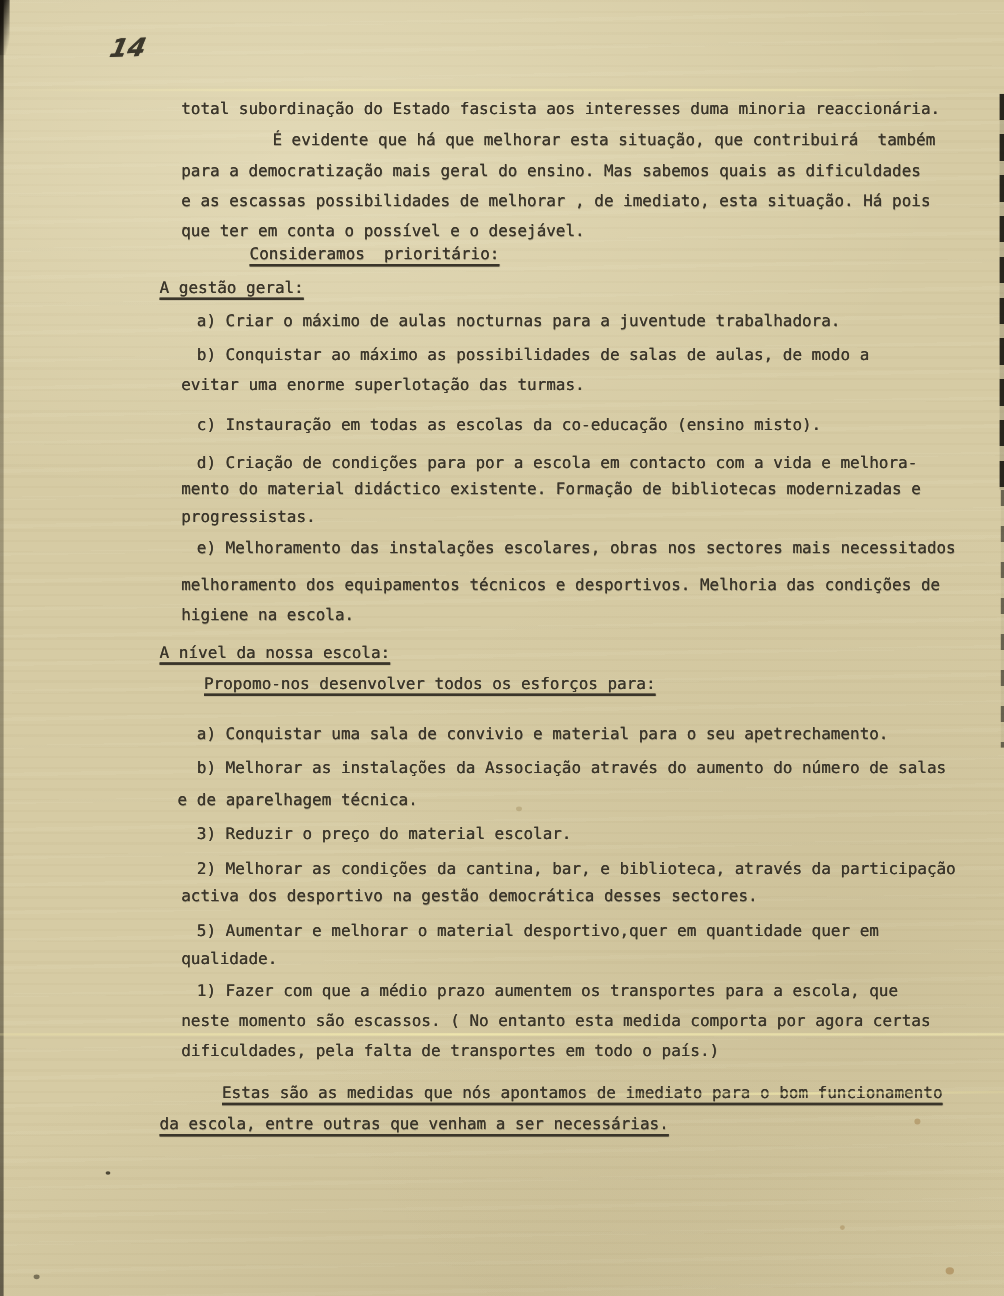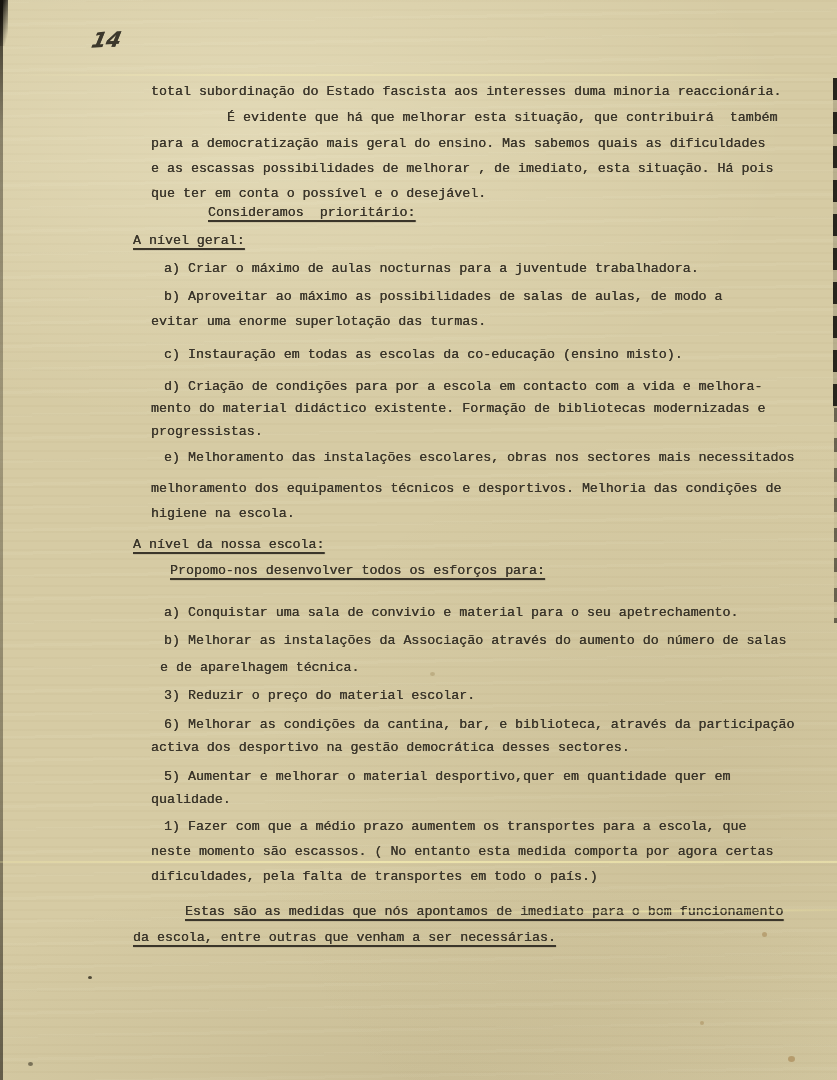--- a/index.html
+++ b/index.html
@@ -28,21 +28,20 @@
 
   
   .line {
     position: absolute;
     white-space: pre;
     font-size: 13.3px;
     line-height: 16px;
     letter-spacing: 0px;
     color: #3a352a;
     text-shadow: 0 0 0.5px rgba(58,53,42,0.85), 0.3px 0.3px 0.4px rgba(58,53,42,0.35);
-    font-family: Liberation Mono, monospace;
   }
   .line.underlined {
     text-decoration: underline;
     text-decoration-thickness: 1.6px;
     text-underline-offset: 3.5px;
   }
 
   
   .page-number {
     position: absolute;
@@ -114,38 +113,38 @@
 
   <div class="page-number">14</div>
 
   <div>
       <div class="line" style="left: 151px; top: 84px;">total subordinação do Estado fascista aos interesses duma minoria reaccionária.</div>
       <div class="line" style="left: 227px; top: 110px;">É evidente que há que melhorar esta situação, que contribuirá  também</div>
       <div class="line" style="left: 151px; top: 136px;">para a democratização mais geral do ensino. Mas sabemos quais as dificuldades</div>
       <div class="line" style="left: 151px; top: 161px;">e as escassas possibilidades de melhorar , de imediato, esta situação. Há pois</div>
       <div class="line" style="left: 151px; top: 186px;">que ter em conta o possível e o desejável.</div>
       <div class="line underlined" style="left: 208px; top: 205px;">Consideramos  prioritário:</div>
-      <div class="line underlined" style="left: 133px; top: 233px;">A nível geral:</div>
+      <div class="line underlined" style="left: 133px; top: 233px;">A gestão geral:</div>
       <div class="line" style="left: 164px; top: 261px;">a) Criar o máximo de aulas nocturnas para a juventude trabalhadora.</div>
-      <div class="line" style="left: 164px; top: 289px;">b) Aproveitar ao máximo as possibilidades de salas de aulas, de modo a</div>
+      <div class="line" style="left: 164px; top: 289px;">b) Conquistar ao máximo as possibilidades de salas de aulas, de modo a</div>
       <div class="line" style="left: 151px; top: 314px;">evitar uma enorme superlotação das turmas.</div>
       <div class="line" style="left: 164px; top: 347px;">c) Instauração em todas as escolas da co-educação (ensino misto).</div>
       <div class="line" style="left: 164px; top: 379px;">d) Criação de condições para por a escola em contacto com a vida e melhora-</div>
       <div class="line" style="left: 151px; top: 401px;">mento do material didáctico existente. Formação de bibliotecas modernizadas e</div>
       <div class="line" style="left: 151px; top: 424px;">progressistas.</div>
       <div class="line" style="left: 164px; top: 450px;">e) Melhoramento das instalações escolares, obras nos sectores mais necessitados</div>
       <div class="line" style="left: 151px; top: 481px;">melhoramento dos equipamentos técnicos e desportivos. Melhoria das condições de</div>
       <div class="line" style="left: 151px; top: 496px; margin-top: 10px;">higiene na escola.</div>
       <div class="line underlined" style="left: 133px; top: 537px;">A nível da nossa escola:</div>
       <div class="line underlined" style="left: 170px; top: 563px;">Propomo-nos desenvolver todos os esforços para:</div>
       <div class="line" style="left: 164px; top: 605px;">a) Conquistar uma sala de convivio e material para o seu apetrechamento.</div>
       <div class="line" style="left: 164px; top: 633px;">b) Melhorar as instalações da Associação através do aumento do número de salas</div>
-      <div class="line" style="left: 160px; top: 660px;">e de aparelhagem técnica.</div>
+      <div class="line" style="left: 148px; top: 660px;">e de aparelhagem técnica.</div>
       <div class="line" style="left: 164px; top: 688px;">3) Reduzir o preço do material escolar.</div>
-      <div class="line" style="left: 164px; top: 717px;">6) Melhorar as condições da cantina, bar, e biblioteca, através da participação</div>
+      <div class="line" style="left: 164px; top: 717px;">2) Melhorar as condições da cantina, bar, e biblioteca, através da participação</div>
       <div class="line" style="left: 151px; top: 740px;">activa dos desportivo na gestão democrática desses sectores.</div>
       <div class="line" style="left: 164px; top: 769px;">5) Aumentar e melhorar o material desportivo,quer em quantidade quer em</div>
       <div class="line" style="left: 151px; top: 792px;">qualidade.</div>
       <div class="line" style="left: 164px; top: 819px;">1) Fazer com que a médio prazo aumentem os transportes para a escola, que</div>
       <div class="line" style="left: 151px; top: 844px;">neste momento são escassos. ( No entanto esta medida comporta por agora certas</div>
       <div class="line" style="left: 151px; top: 869px;">dificuldades, pela falta de transportes em todo o país.)</div>
       <div class="line underlined" style="left: 185px; top: 904px;">Estas são as medidas que nós apontamos de imediato para o bom funcionamento</div>
       <div class="line underlined" style="left: 133px; top: 930px;">da escola, entre outras que venham a ser necessárias.</div>
     </div>
 

